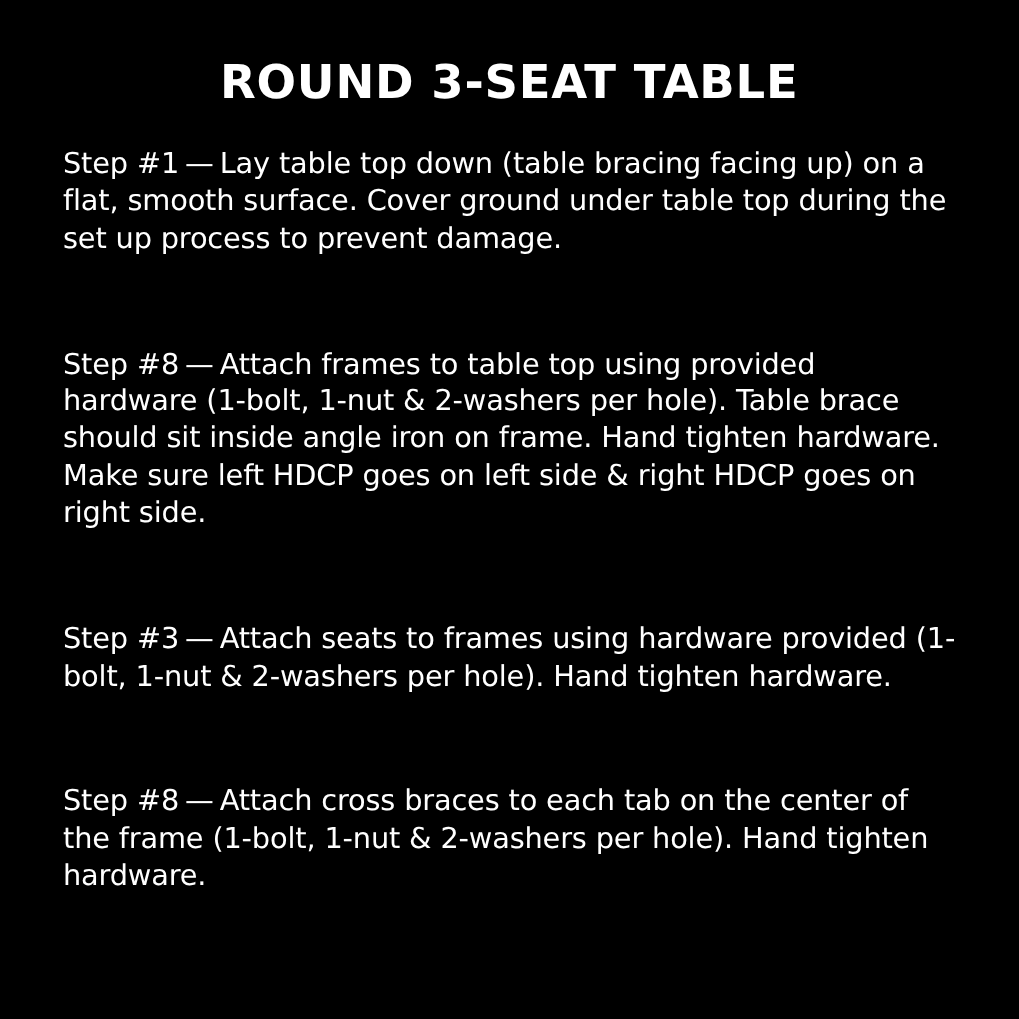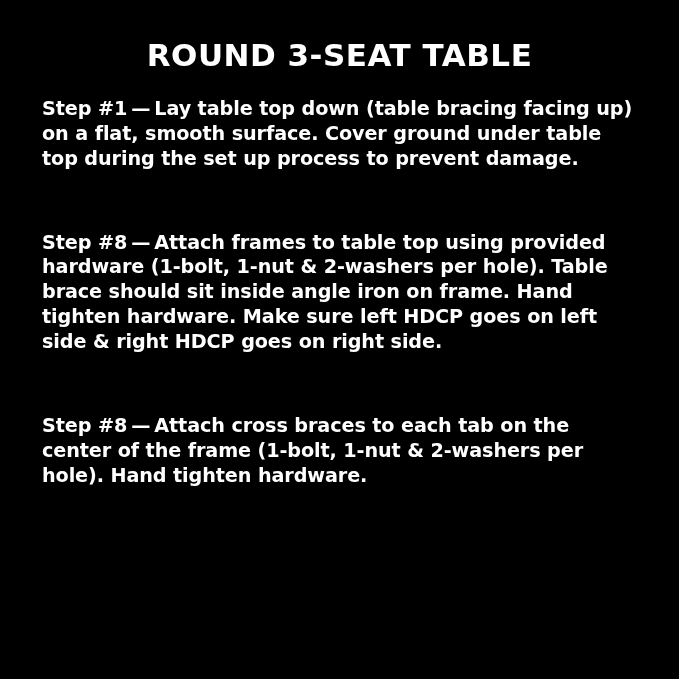--- a/index.html
+++ b/index.html
@@ -39,21 +39,21 @@
     line-height: 1.1;
     margin: 0 0 22px 0;
   }
   .steps {
     display: flex;
     flex-direction: column;
     gap: 20px;
   }
   .step {
     font-size: 19.2px;
-    font-weight: 700;
+    font-weight: 400;
     line-height: 1.30;
     letter-spacing: -0.1px;
     text-align: left;
   }
   .step .label {
     white-space: nowrap;
   }
   .step .dash {
     padding: 0 4px;
   }
@@ -67,19 +67,22 @@
   <div class="steps">
 
     <p class="step">
       <span class="label">Step #1</span><span class="dash">—</span><span class="body">Lay table top down (table bracing facing up) on a flat, smooth surface. Cover ground under table top during the set up process to prevent damage.</span>
     </p>
 
     <p class="step">
       <span class="label">Step #8</span><span class="dash">—</span><span class="body">Attach frames to table top using provided hardware (1-bolt, 1-nut &amp; 2-washers per hole). Table brace should sit inside angle iron on frame. Hand tighten hardware. Make sure left HDCP goes on left side &amp; right HDCP goes on right side.</span>
     </p>
 
+    <p class="step">
+      <span class="label">Step #3</span><span class="dash">—</span><span class="body">Attach seats to frames using hardware provided (1-bolt, 1-nut &amp; 2-washers per hole). Hand tighten hardware.</span>
+    </p>
 
     <p class="step">
       <span class="label">Step #8</span><span class="dash">—</span><span class="body">Attach cross braces to each tab on the center of the frame (1-bolt, 1-nut &amp; 2-washers per hole). Hand tighten hardware.</span>
     </p>
 
   </div>
 </div>
 
 </body></html>

